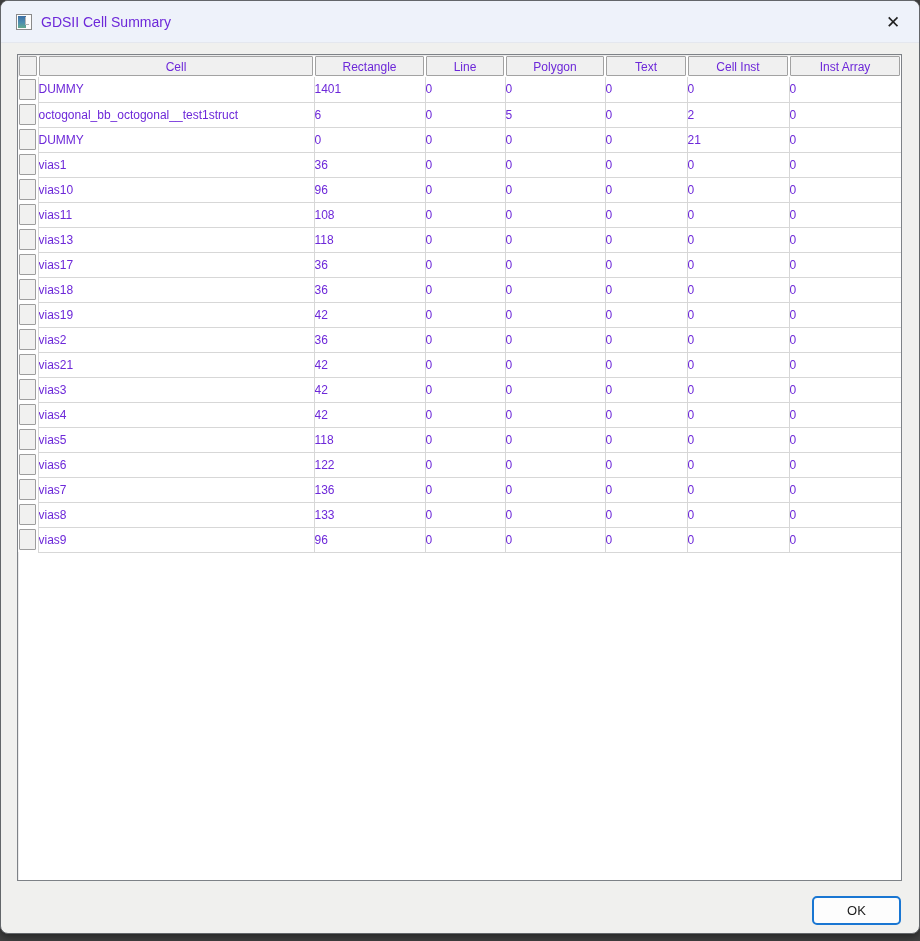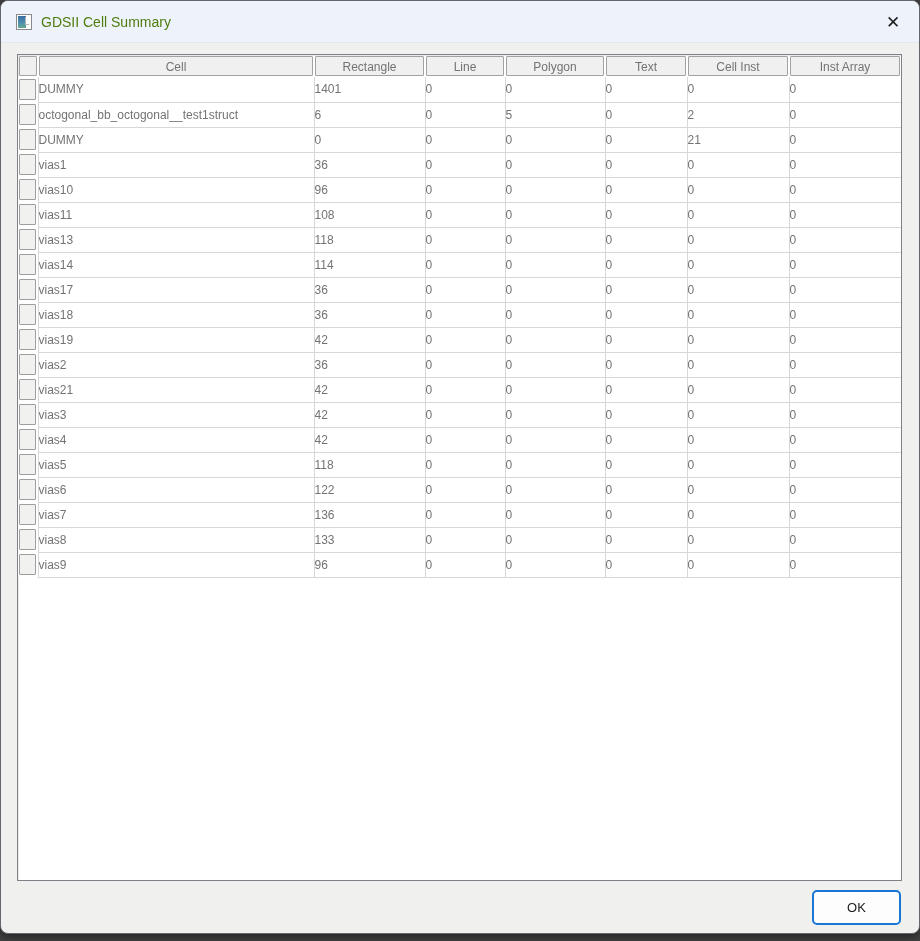--- a/index.html
+++ b/index.html
@@ -47,21 +47,21 @@
     content: "";
     position: absolute;
     right: 2px; top: 2px;
     width: 3px; height: 7px;
     border-left: 1px solid #b5b5b5;
     border-bottom: 1px solid #b5b5b5;
   }
   .title-text {
     margin-left: 9px;
     font-size: 14px;
-    color: #4d7c0f;
+    color: #6d28d9;
   }
   .close-btn {
     position: absolute;
     right: 8px; top: 3px;
     width: 36px; height: 36px;
     display: flex;
     align-items: center;
     justify-content: center;
     font-size: 17px;
     color: #1f1f1f;
@@ -76,21 +76,21 @@
     background: #ffffff;
     border: 1px solid #7e8287;
     box-shadow: inset 1px 1px 0 rgba(0,0,0,0.08);
     overflow: hidden;
   }
   table.summary {
     border-collapse: collapse;
     table-layout: fixed;
     width: 883px;
     font-size: 12px;
-    color: #737373;
+    color: #6d28d9;
   }
   table.summary th, table.summary td {
     padding: 0;
     overflow: hidden;
     white-space: nowrap;
   }
   
   .hd-inner {
     margin: 1px;
     height: 20px;
@@ -120,21 +120,21 @@
     font-size: 12px;
   }
   td.rowhdr {
     border-right: 1px solid #d7d7d7;
     background: #ffffff;
   }
   
   .ok-button {
     position: absolute;
     right: 18px; bottom: 8px;
-    width: 89px; height: 35px;
+    width: 89px; height: 29px;
     background: #fdfdfd;
     border: 2px solid #1976d2;
     border-radius: 5px;
     font-size: 13px;
     color: #1b1b1b;
     font-family: "Liberation Sans", "DejaVu Sans", sans-serif;
     cursor: pointer;
   }
 </style>
 </head>
@@ -272,32 +272,20 @@
             <td class="data">0</td>
             <td class="data">0</td>
             <td class="data">0</td>
             <td class="data">0</td>
             <td class="data">0</td>
           </tr>
           <tr>
             <td class="rowhdr">
               <div class="vh-inner"></div>
             </td>
-            <td class="data">vias14</td>
-            <td class="data">114</td>
-            <td class="data">0</td>
-            <td class="data">0</td>
-            <td class="data">0</td>
-            <td class="data">0</td>
-            <td class="data">0</td>
-          </tr>
-          <tr>
-            <td class="rowhdr">
-              <div class="vh-inner"></div>
-            </td>
             <td class="data">vias17</td>
             <td class="data">36</td>
             <td class="data">0</td>
             <td class="data">0</td>
             <td class="data">0</td>
             <td class="data">0</td>
             <td class="data">0</td>
           </tr>
           <tr>
             <td class="rowhdr">

